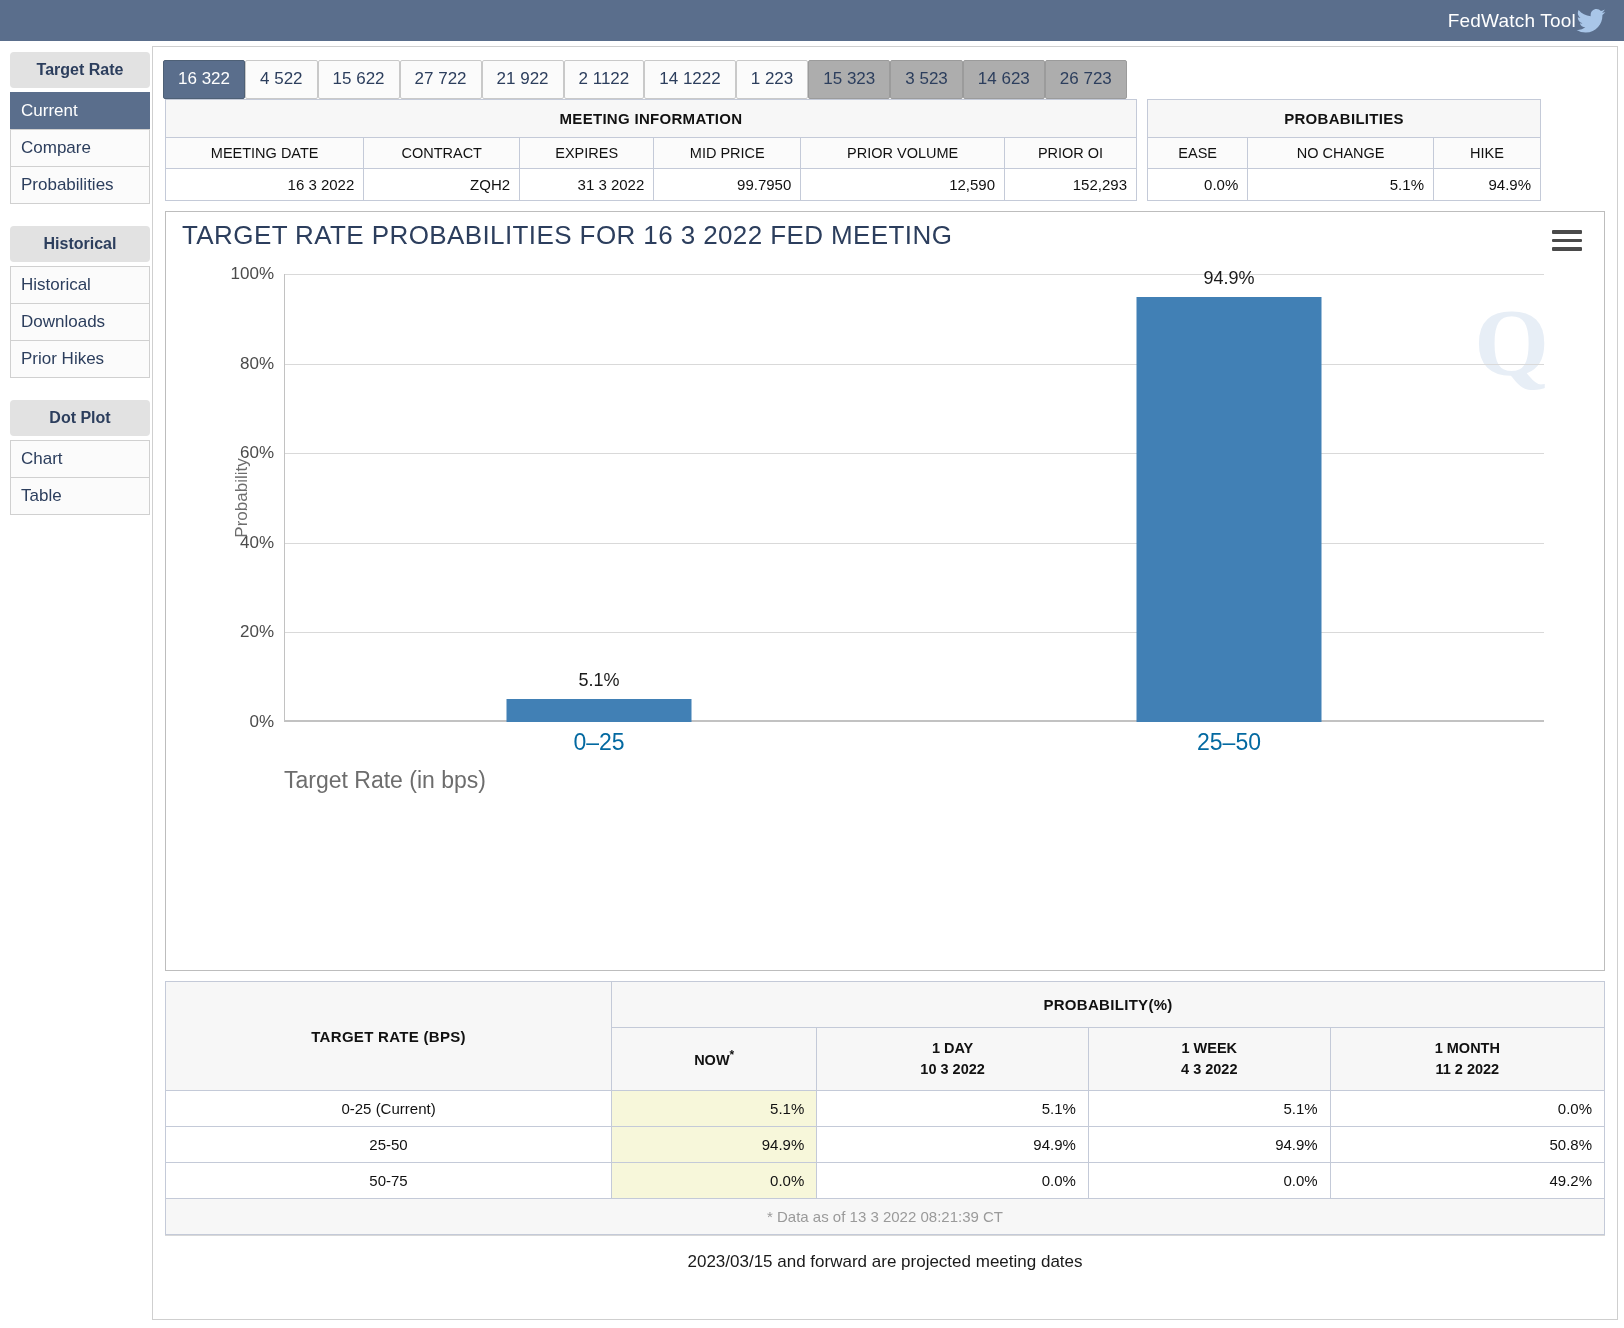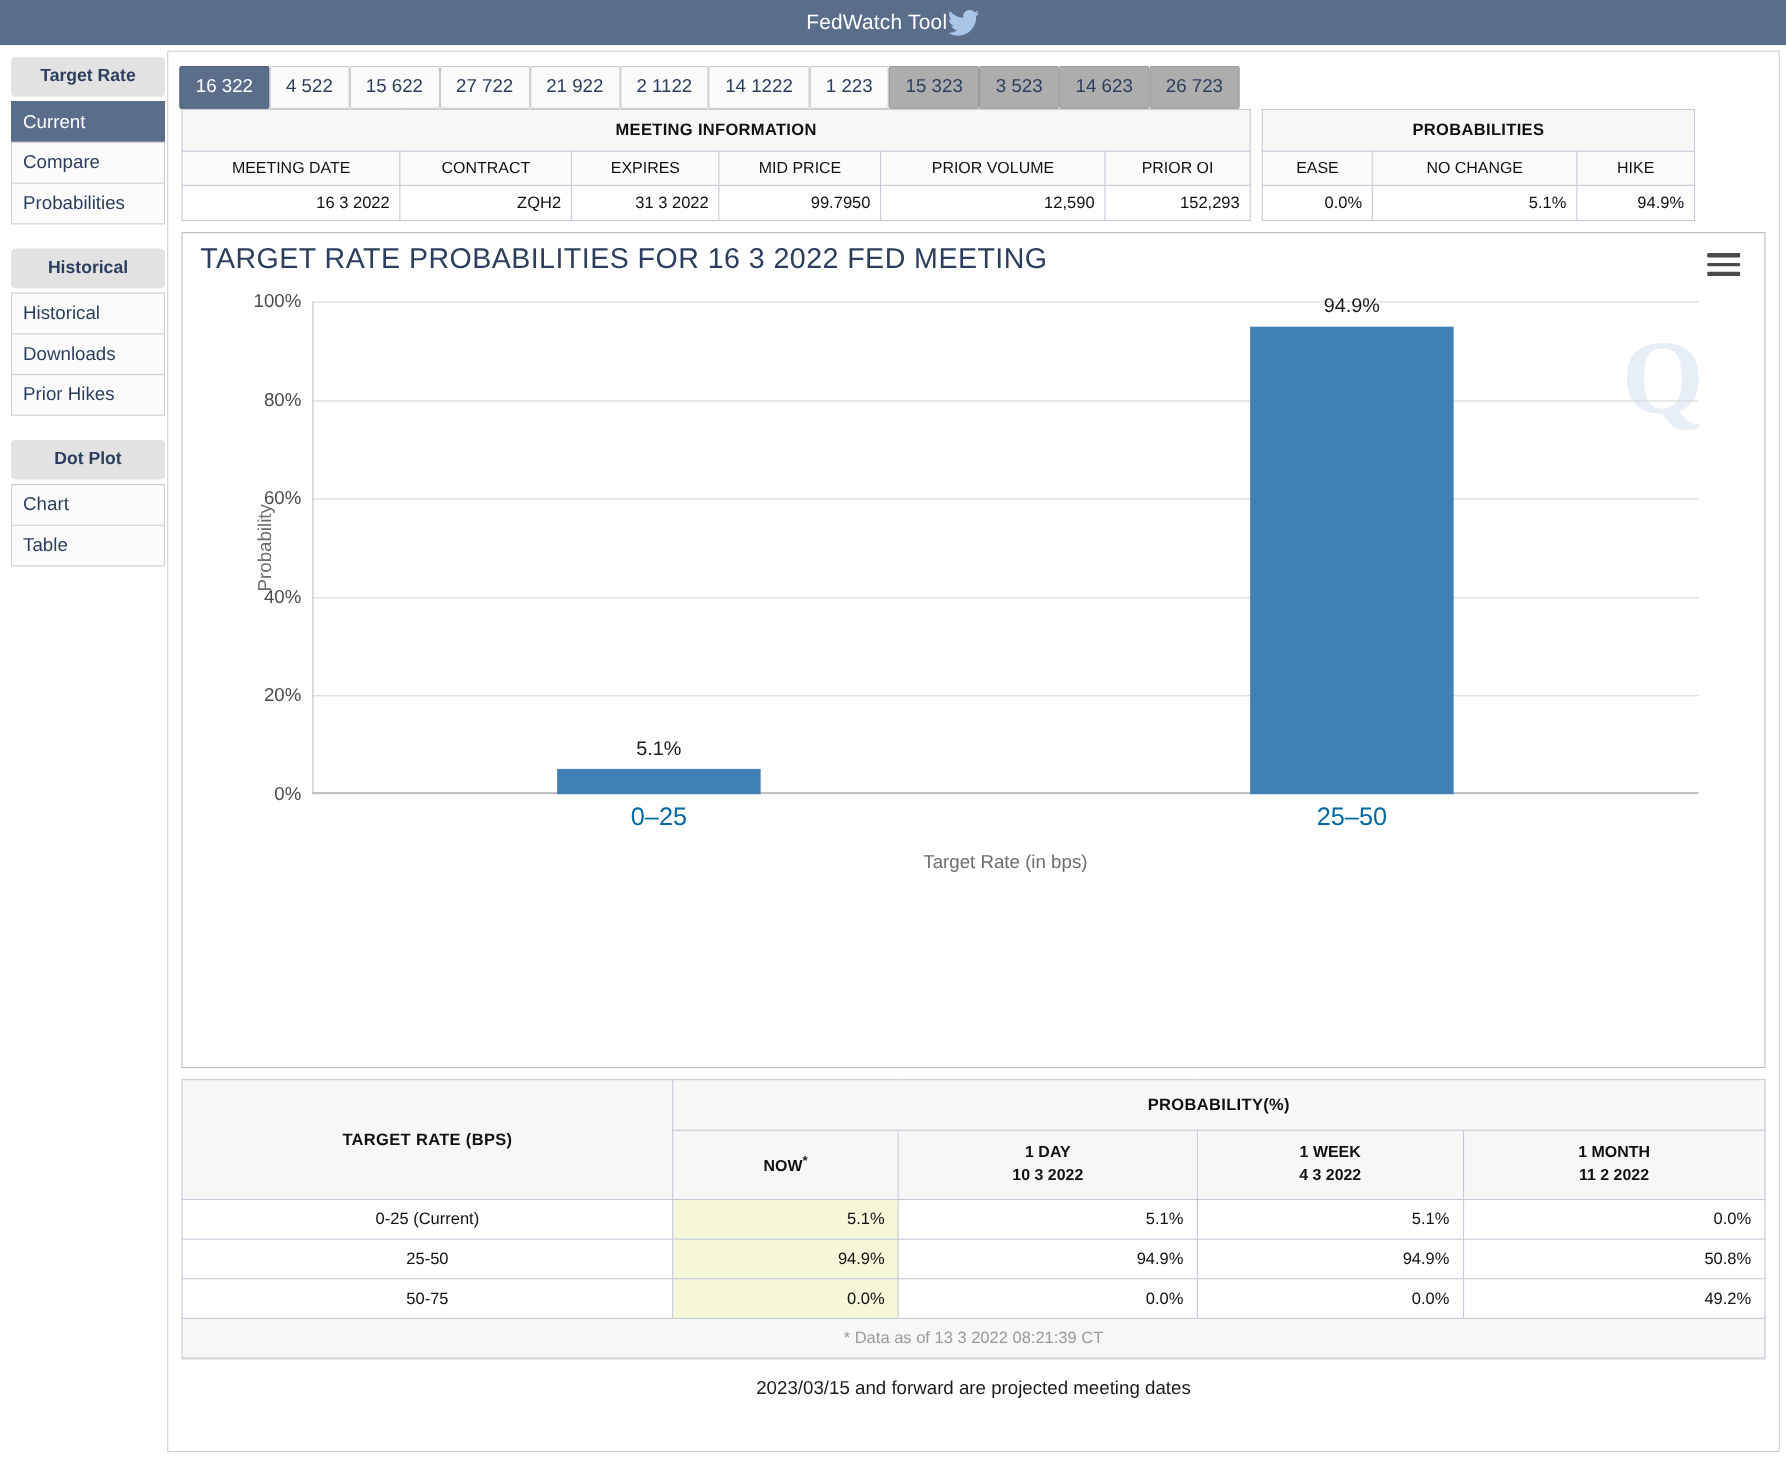--- a/index.html
+++ b/index.html
@@ -9,21 +9,21 @@
     background: #ffffff;
     font-family: "Liberation Sans", sans-serif;
     overflow: hidden;
   }
   #app { position: relative; width: 1624px; height: 1328px; background:#fff; }
 
   
   .titlebar {
     position: absolute; left: 0; top: 0; width: 1624px; height: 41px;
     background: #5a6e8c;
-    display: flex; align-items: center; justify-content: center;
+    display: flex; align-items: center; justify-content: flex-end;
     padding: 0 18px;
   }
   .titlebar .title {
     color: #ffffff; font-size: 19px; letter-spacing: .2px;
   }
   .twitter-icon { width: 30px; height: 24px; }
 
   
   .sidebar {
     position: absolute; left: 0; top: 52px; width: 160px;
@@ -167,21 +167,21 @@
     transform: translateY(-50%);
     font-size: 17px; color: #4b4b4b; white-space: nowrap;
   }
   .ylabel {
     position: absolute; left: -82px; top: 50%;
     transform: translateY(-50%) rotate(-90deg);
     font-size: 17px; color: #6d6d6d; white-space: nowrap;
   }
   .xlabel {
     position: absolute; left: 0; right: 0; bottom: -72px;
-    text-align: center; font-size: 17px; color: #6d6d6d;
+    font-size: 23px; color: #6d6d6d;
   }
   .bar-slot {
     position: absolute; bottom: 0; top: 0;
   }
   .bar {
     position: absolute; bottom: 0; left: 50%;
     transform: translateX(-50%);
     width: 185px;
     background: #4180b5;
   }

